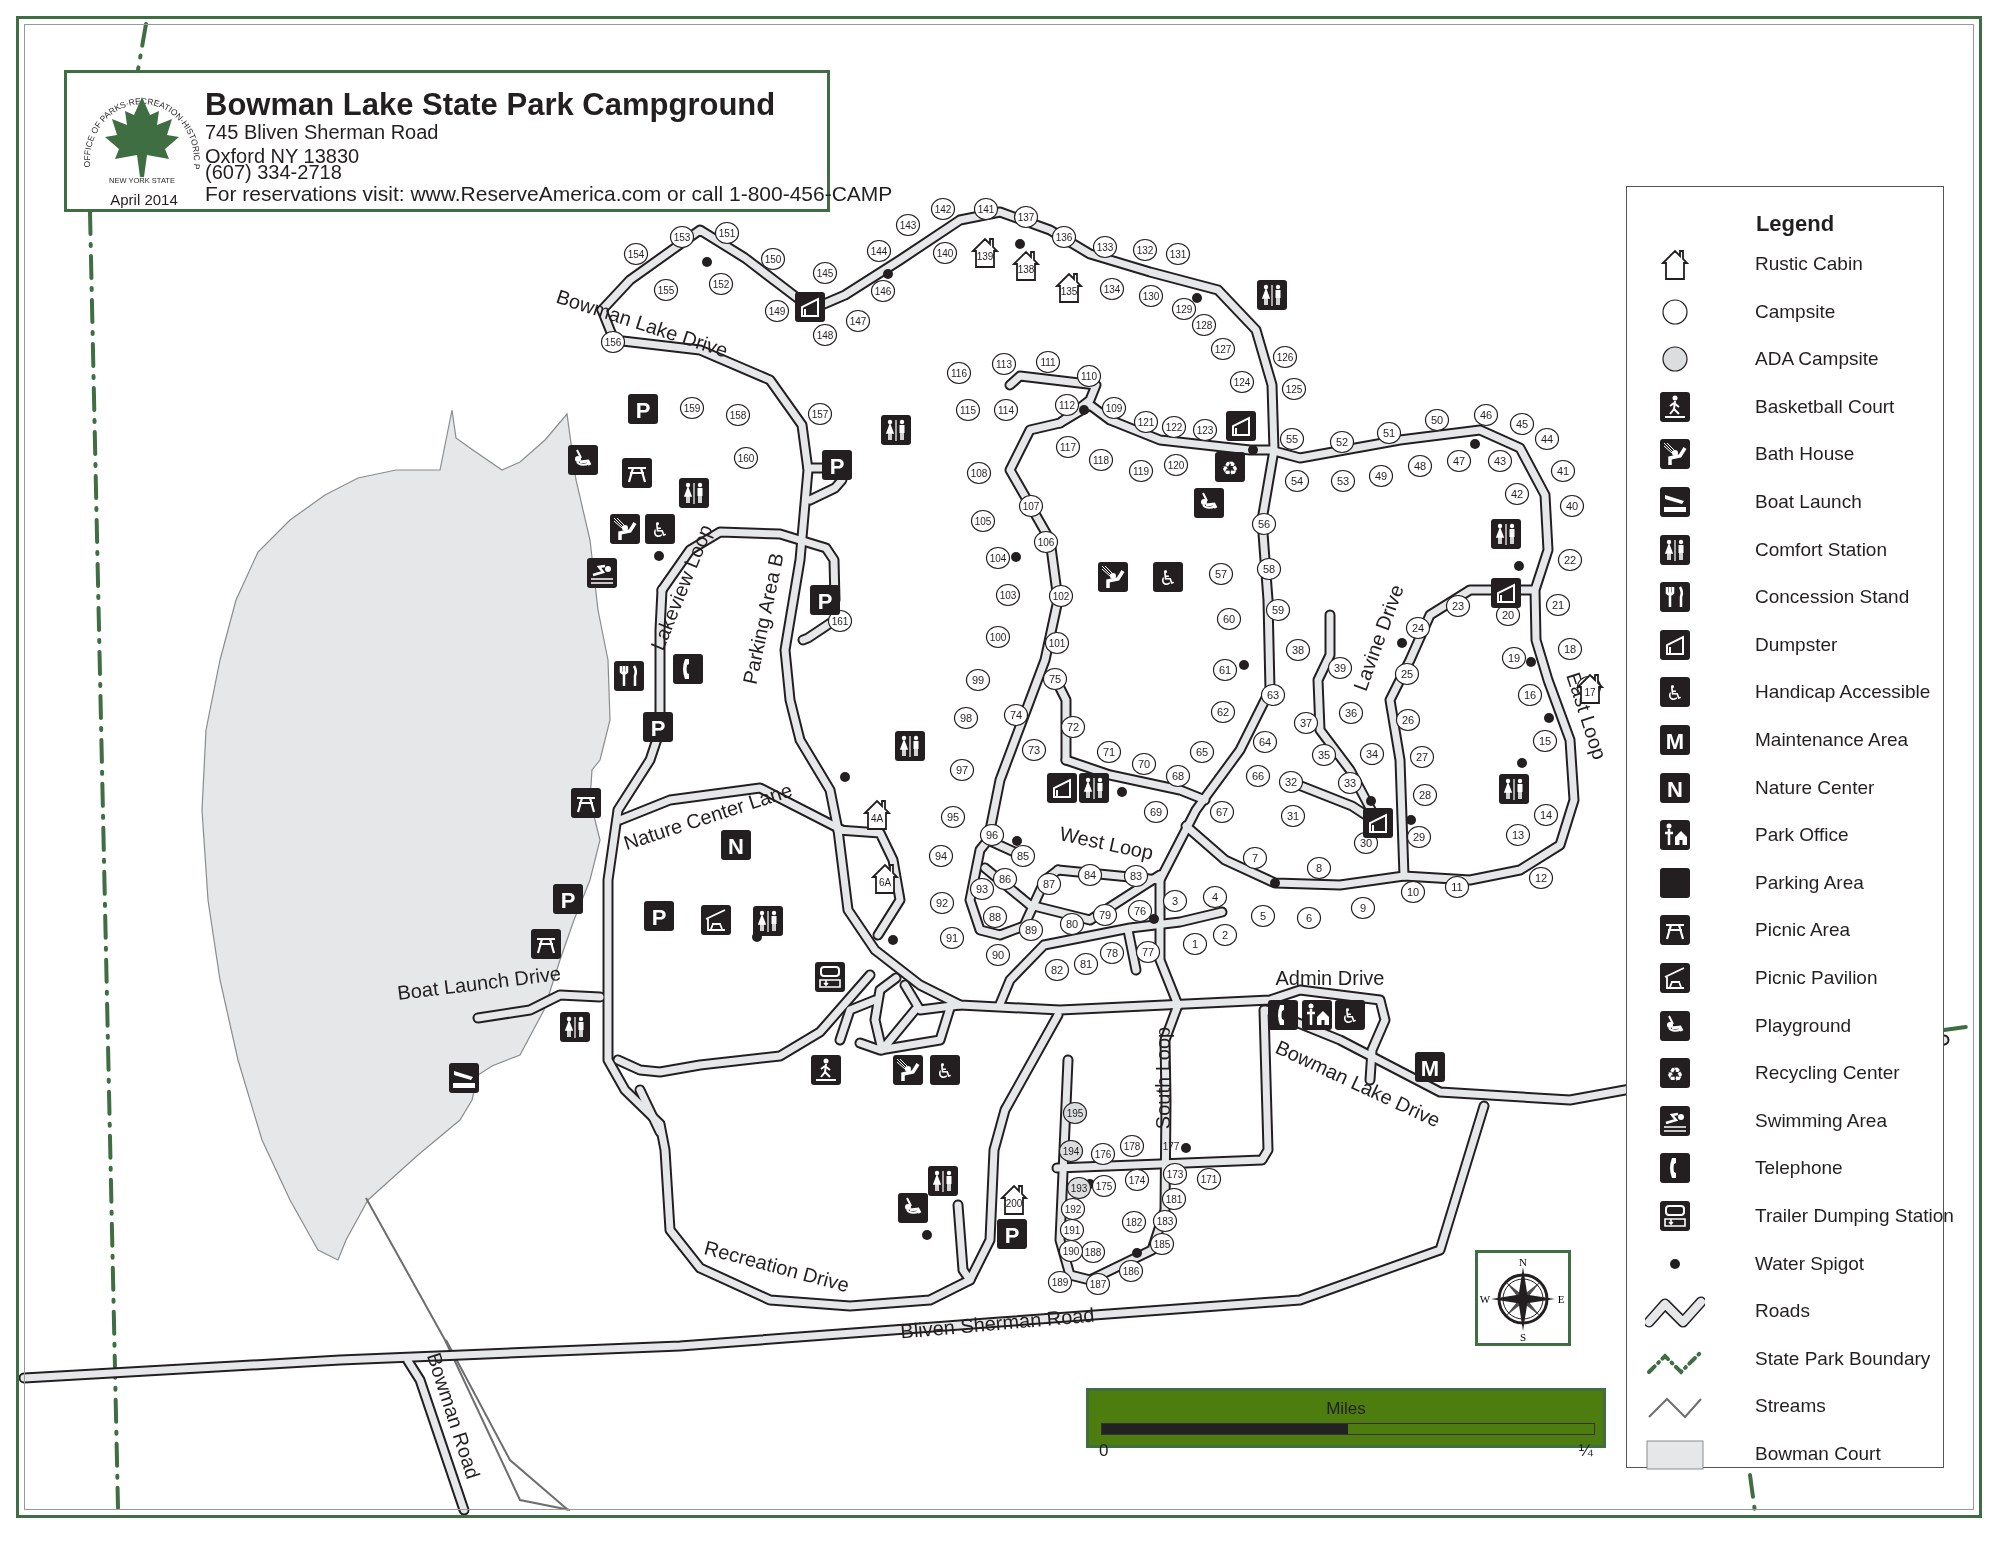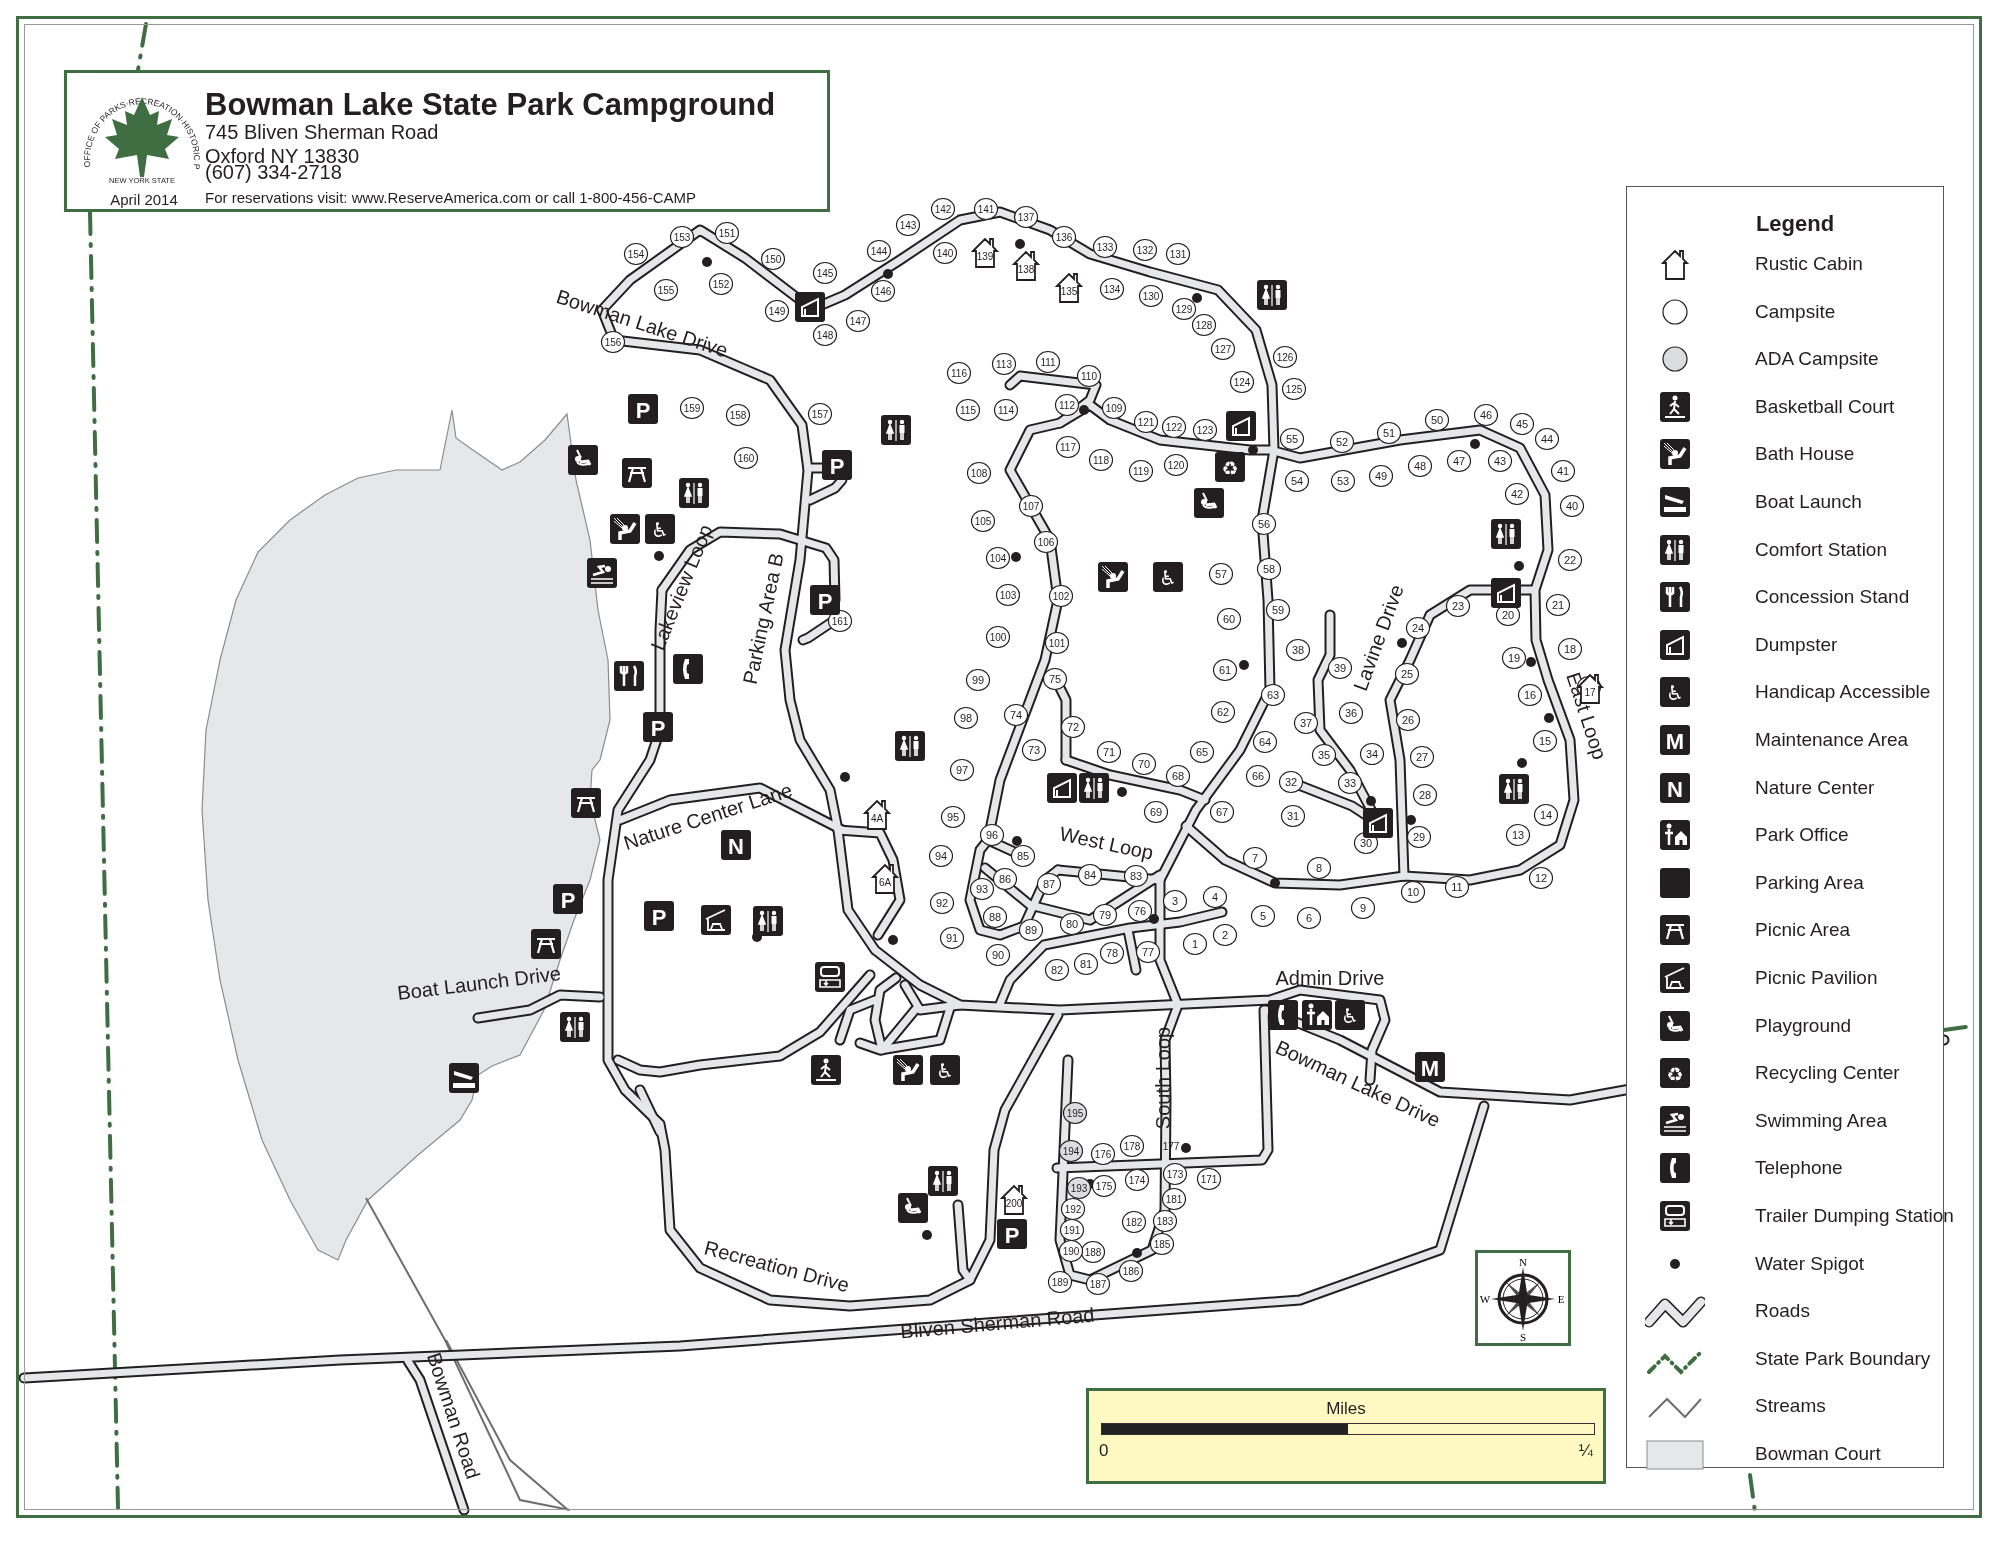--- a/index.html
+++ b/index.html
@@ -5,27 +5,27 @@
   html,body{margin:0;padding:0;background:#fff;}
   body{width:2000px;height:1560px;position:relative;overflow:hidden;font-family:"Liberation Sans",sans-serif;color:#231f20;}
   #map{position:absolute;left:0;top:0;width:2000px;height:1560px;}
   .outer-frame{position:absolute;left:16px;top:16px;width:1966px;height:1502px;border:3px solid #3f6e43;box-sizing:border-box;}
   .inner-frame{position:absolute;left:24px;top:24px;width:1950px;height:1486px;border:1px solid #999;box-sizing:border-box;}
   .title-box{position:absolute;left:64px;top:70px;width:766px;height:142px;border:3px solid #3f6e43;background:#fff;box-sizing:border-box;}
   .title-box .logo{position:absolute;left:10px;top:6px;width:130px;height:110px;}
   .title-box .date{position:absolute;left:18px;top:118px;width:118px;text-align:center;font-size:15px;}
   .title-box .title{position:absolute;left:138px;top:14px;font-size:31px;font-weight:bold;white-space:nowrap;}
   .title-box .line{position:absolute;left:138px;font-size:20px;white-space:nowrap;}
-  .title-box .res{position:absolute;left:138px;top:116px;font-size:15px;white-space:nowrap;}
+  .title-box .res{position:absolute;left:138px;top:109px;font-size:21px;white-space:nowrap;}
   .legend{position:absolute;left:1626px;top:186px;width:318px;height:1282px;border:1.5px solid #555;background:#fff;box-sizing:border-box;}
   .legend h2{margin:10px;position:absolute;top:14px;left:0;width:100%;text-align:center;font-size:22px;font-weight:bold;}
   .legend-item{position:absolute;left:0;width:100%;height:40px;}
   .legend-item .sym{position:absolute;left:18px;top:2px;width:60px;height:34px;display:flex;align-items:center;justify-content:center;}
   .legend-item .lbl{position:absolute;left:84px;top:8px;font-size:19px;white-space:nowrap;margin-left:44px;}
-  .scale-box{position:absolute;left:1086px;top:1388px;width:520px;height:96px;border:3px solid #3f6e43;background:#fef9c3;box-sizing:border-box;}
+  .scale-box{position:absolute;left:1086px;top:1388px;width:520px;height:60px;border:3px solid #3f6e43;background:#4d7c0f;box-sizing:border-box;}
   .scale-box .t{position:absolute;top:8px;width:100%;text-align:center;font-size:17px;}
   .scale-box .bar{position:absolute;left:12px;top:32px;width:494px;height:12px;border:1px solid #333;box-sizing:border-box;}
   .scale-box .bar .fill{position:absolute;left:0;top:0;height:100%;width:50%;background:#222;}
   .scale-box .z{position:absolute;left:10px;top:50px;font-size:17px;}
   .scale-box .q{position:absolute;right:10px;top:50px;font-size:17px;}
   .compass{position:absolute;left:1475px;top:1250px;width:96px;height:96px;border:3px solid #3f6e43;background:#fff;box-sizing:border-box;}
 </style>
 </head>
 <body>
 

